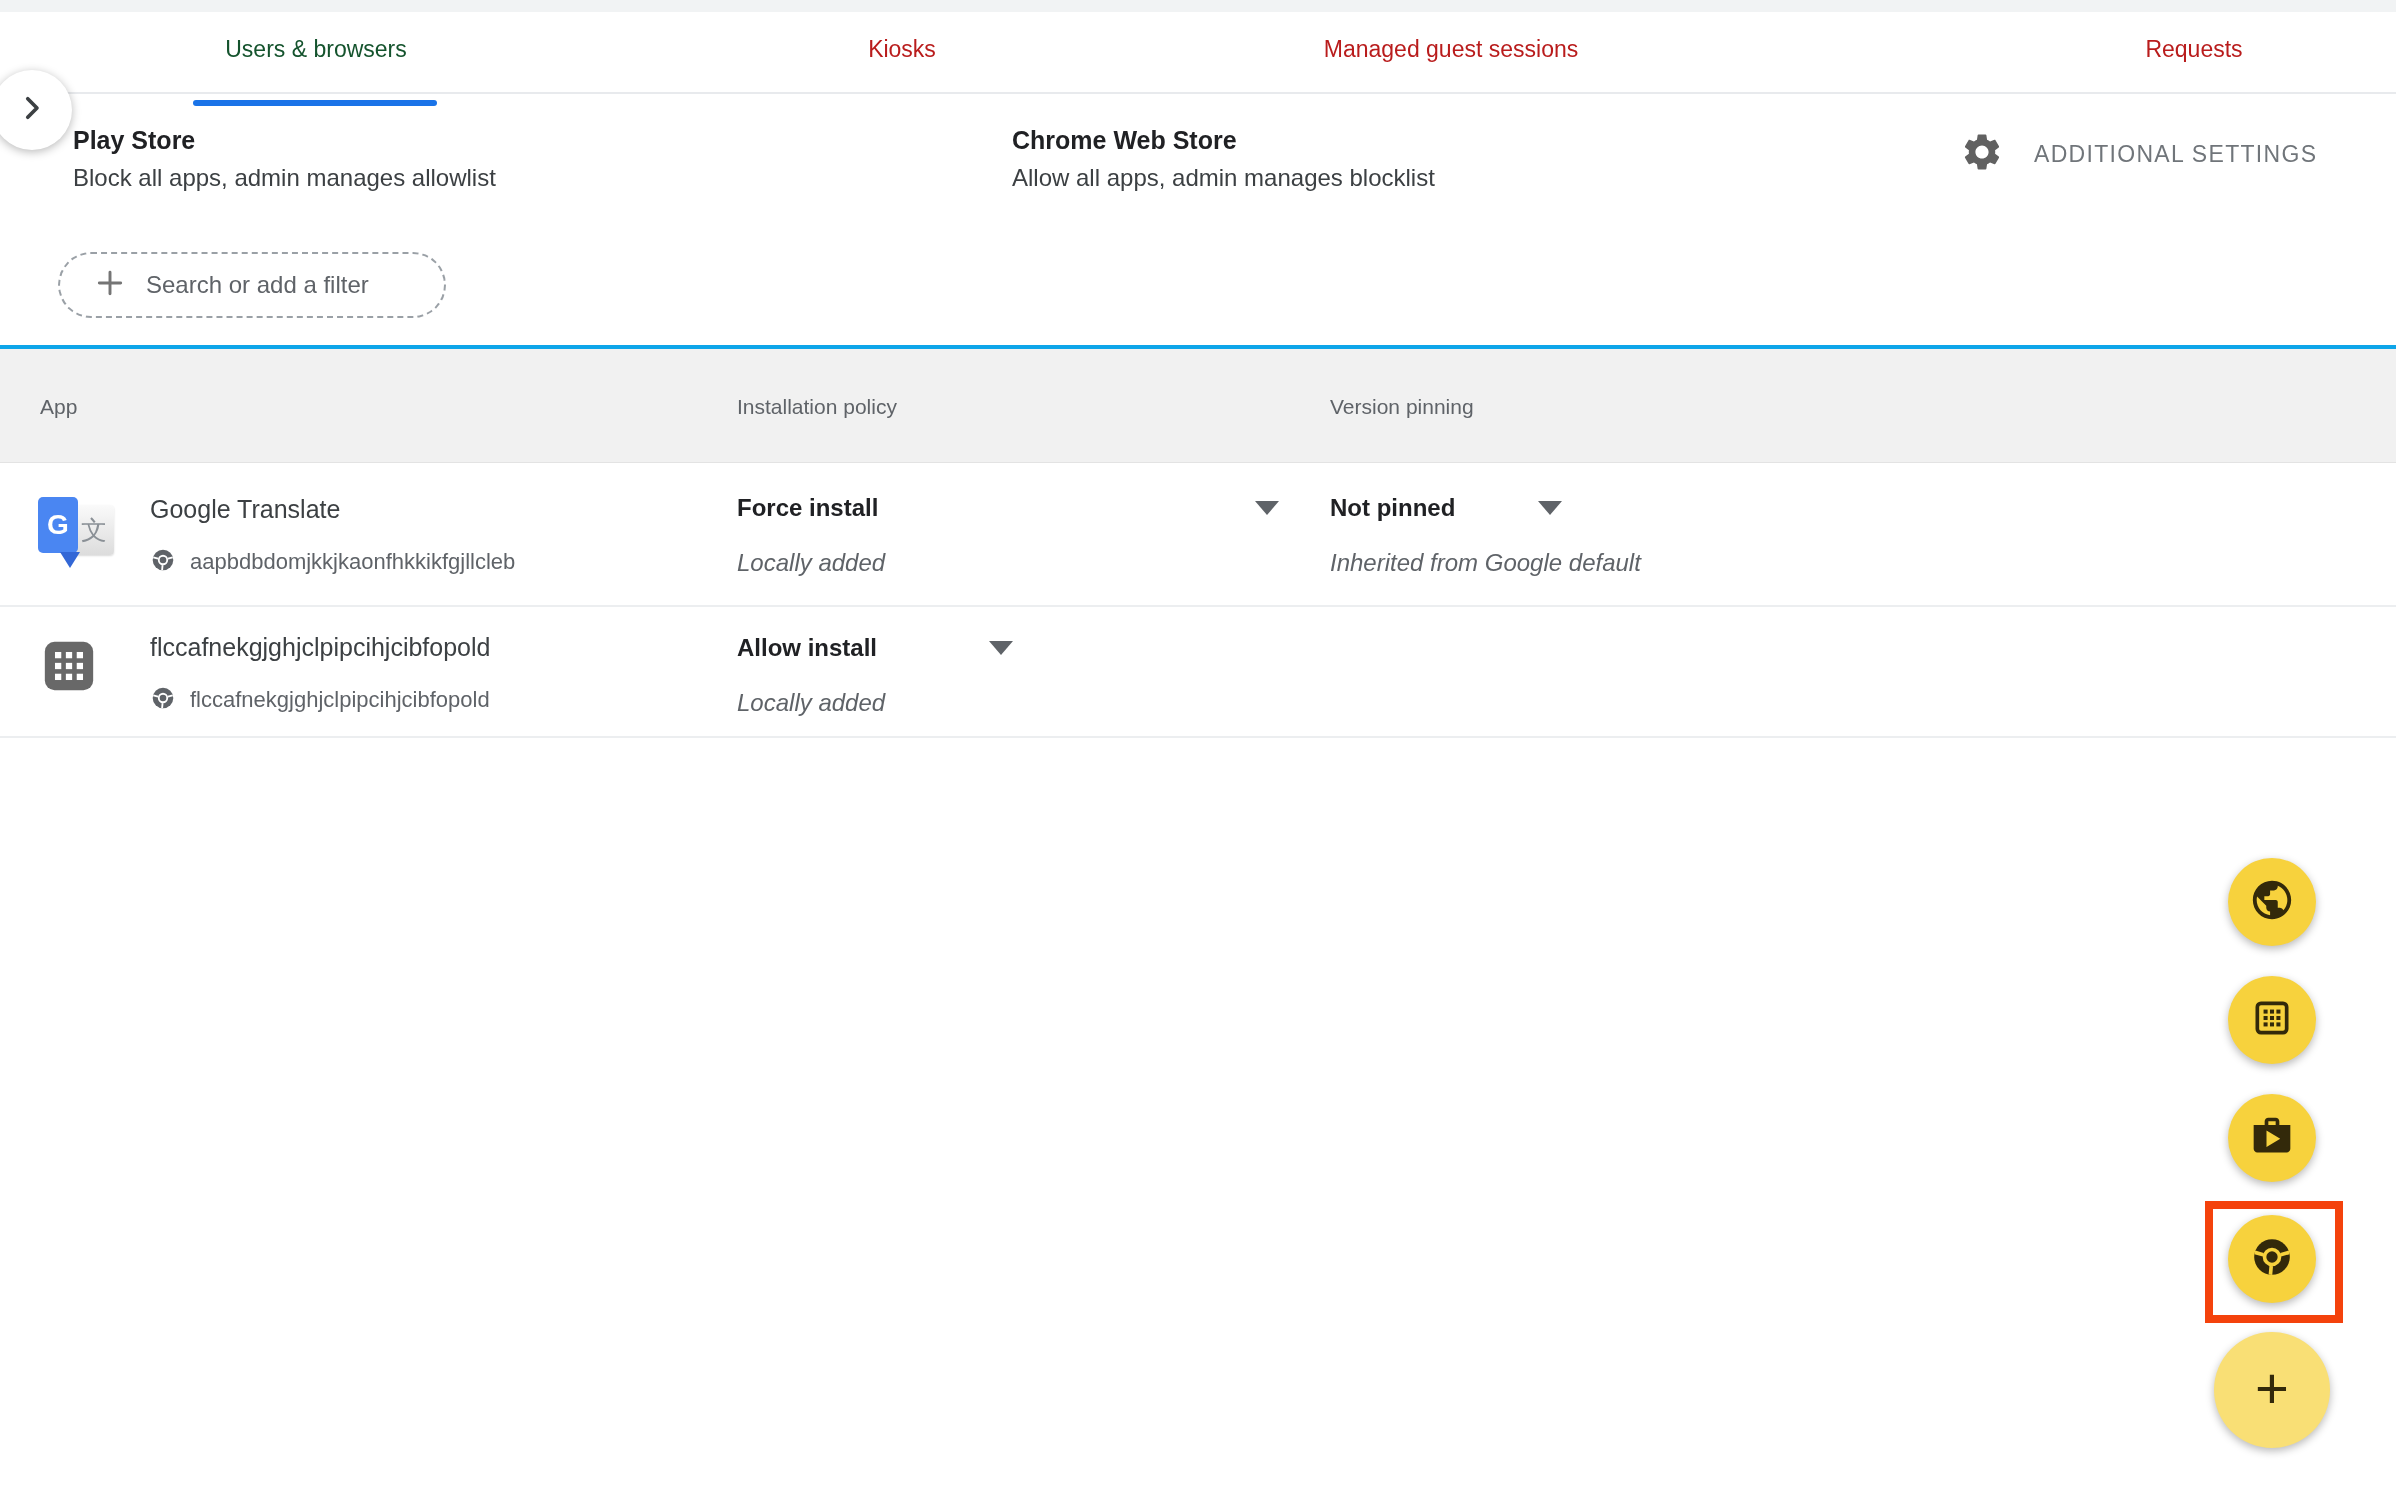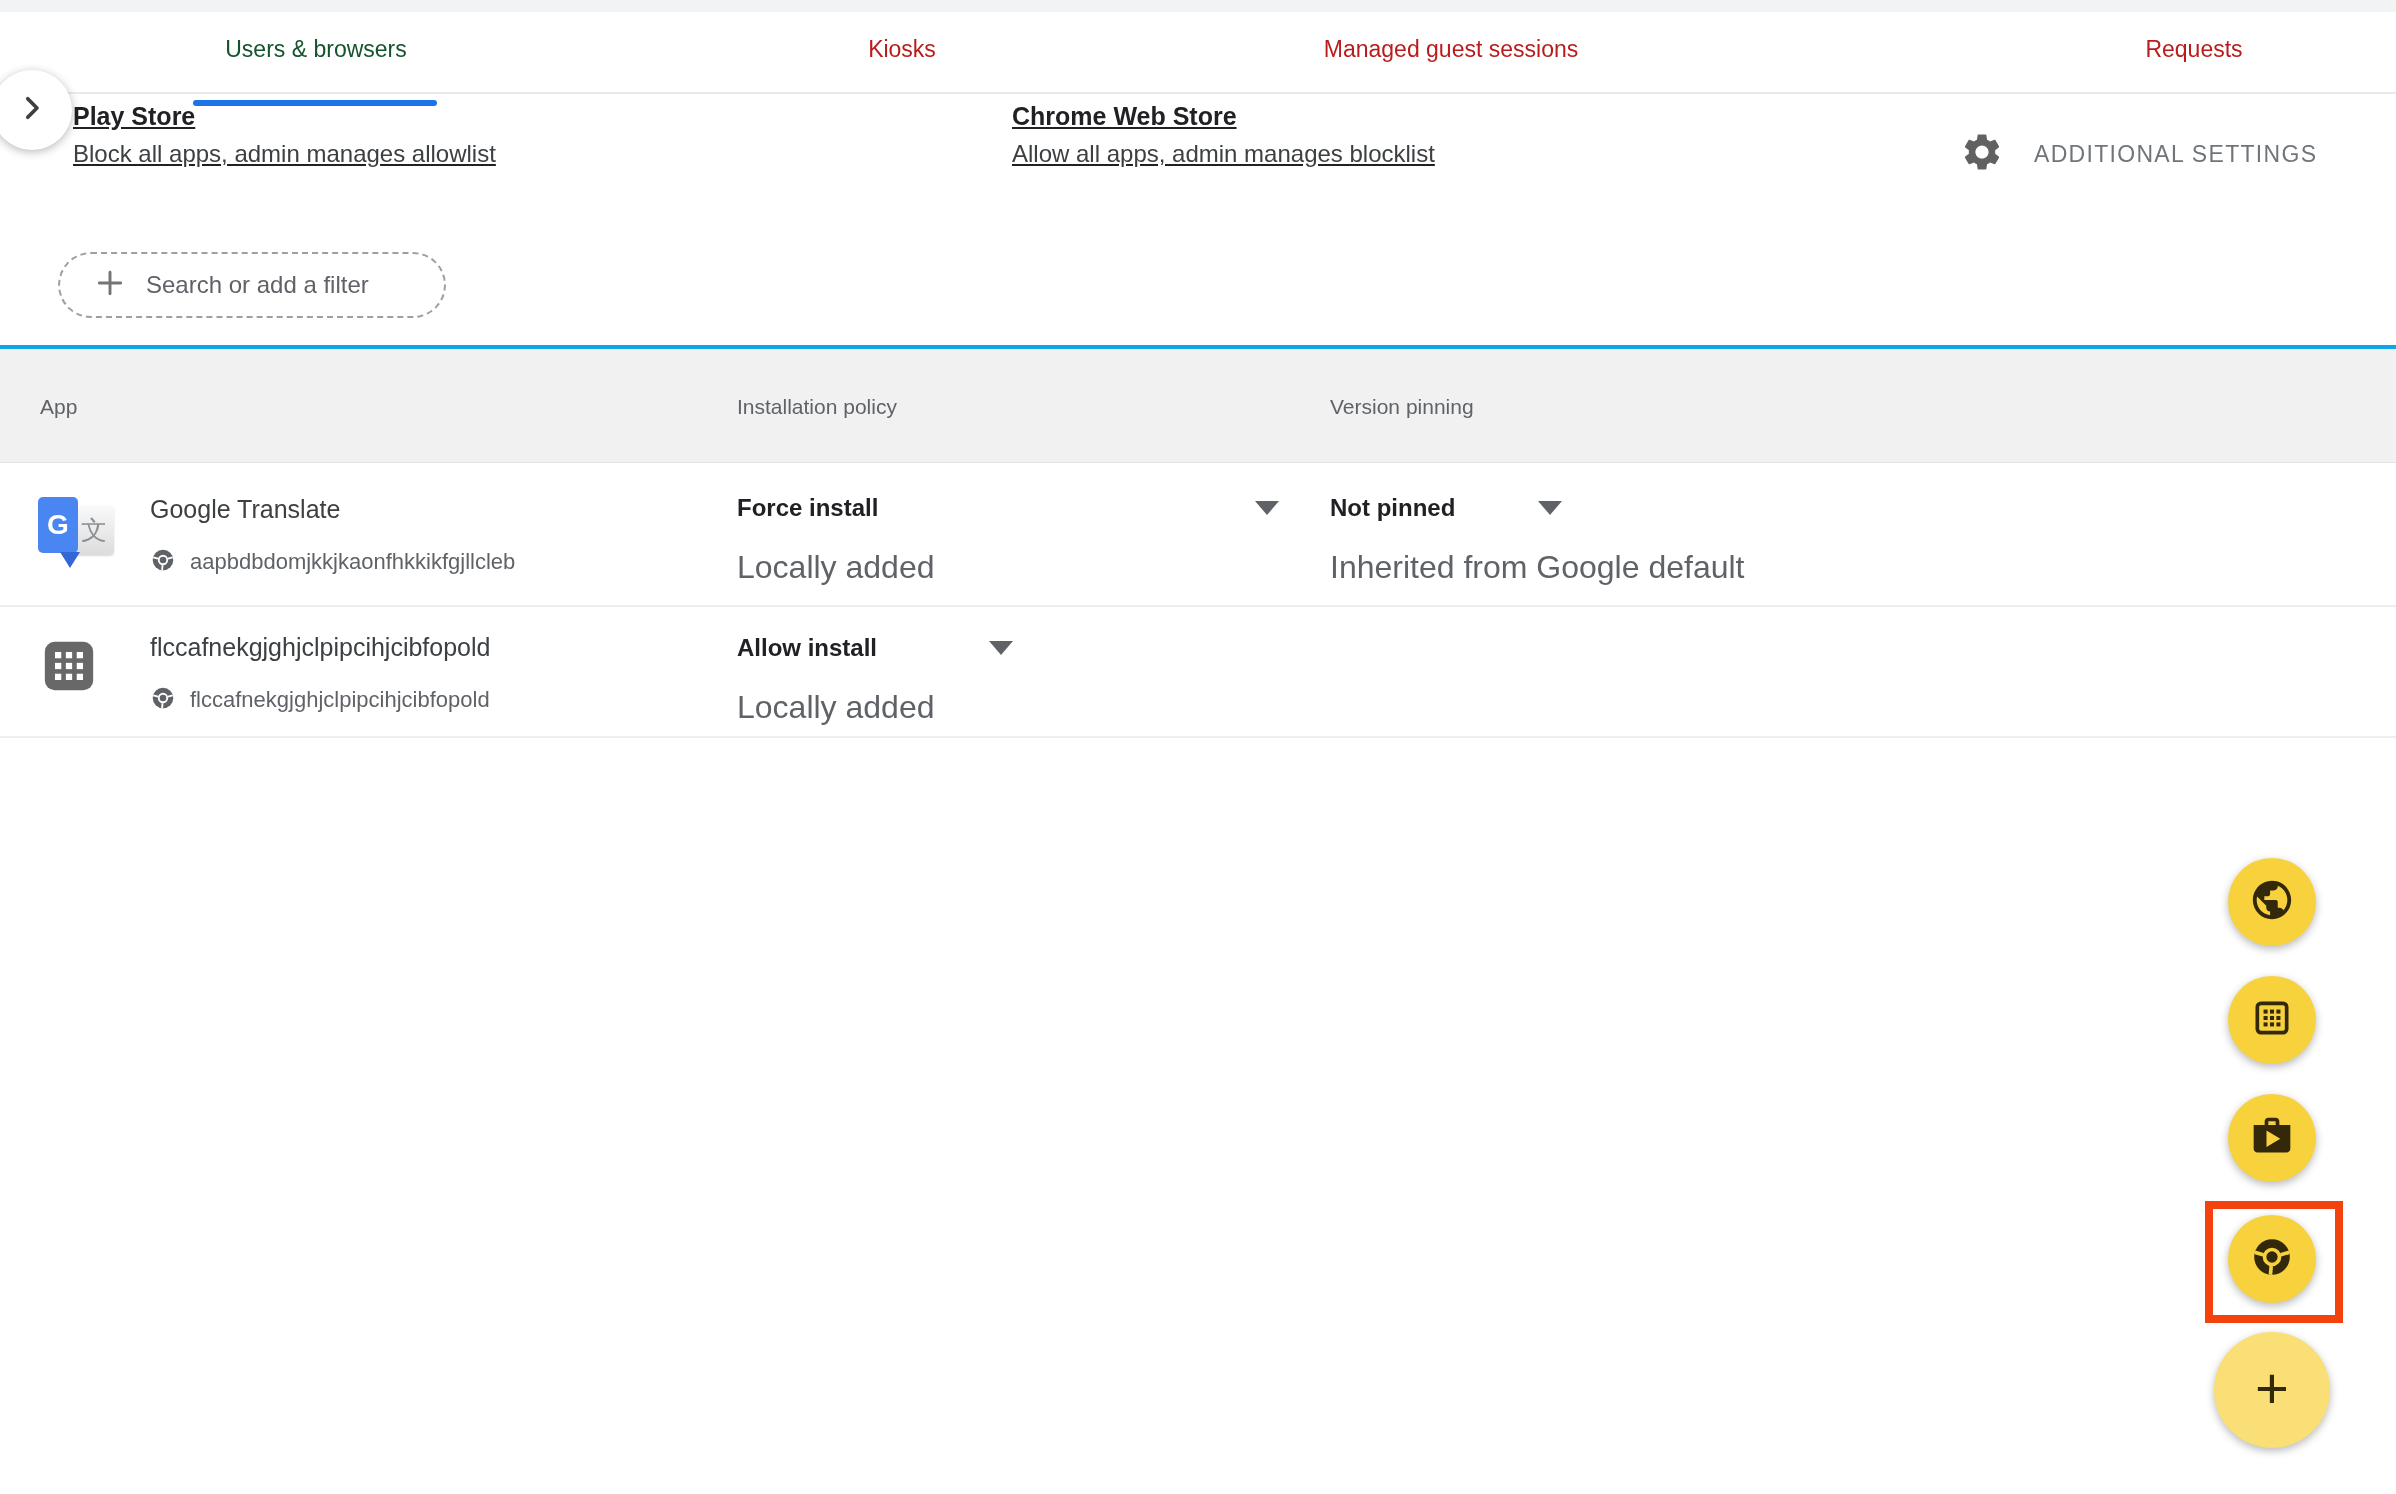--- a/index.html
+++ b/index.html
@@ -18,21 +18,21 @@
   .tabbar { position:absolute; left:0; top:12px; width:2396px; height:82px; background:#fff; border-bottom:2px solid #e8eaed; }
   .tab { position:absolute; top:24px; transform:translateX(-50%); font-size:23px; font-weight:500; color:#b91c1c; cursor:pointer; white-space:nowrap; }
   .tab.active { color:#14532d; }
   .tab-indicator { position:absolute; left:193px; top:88px; width:244px; height:6px; border-radius:3px; background:#1a73e8; }
 
   
   .side-toggle { position:absolute; left:-8px; top:70px; width:80px; height:80px; border-radius:50%;
     background:#fff; box-shadow:0 2px 10px rgba(0,0,0,.28); display:flex; align-items:center; justify-content:center; cursor:pointer; z-index:5; }
 
   
-  .store-block { position:absolute; top:98px;text-decoration:underline; }
+  .store-block { position:absolute; top:122px; }
   .store-title { font-size:25px; font-weight:700; color:#202124; line-height:36px; }
   .store-sub { font-size:24px; font-weight:400; color:#3c4043; line-height:40px; }
   .addl-settings { position:absolute; left:1960px; top:130px; display:flex; align-items:center; gap:30px; cursor:pointer; }
   .addl-settings .label { font-size:23px; font-weight:500; color:#70757a; letter-spacing:1.3px; white-space:nowrap; }
 
   
   .filter-pill { position:absolute; left:58px; top:252px; width:388px; height:66px; border:2px dashed #9aa0a6; border-radius:34px;
     display:flex; align-items:center; gap:20px; padding-left:34px; cursor:pointer; background:#fff; }
   .filter-pill .label { font-size:24px; color:#5f6368; }
 
@@ -55,21 +55,21 @@
   .cell-policy { position:absolute; left:737px; }
   .cell-pin { position:absolute; left:1330px; }
   .row1 .cell-policy, .row1 .cell-pin { top:28px; }
   .row2 .cell-policy { top:26px; }
   .sel { display:flex; align-items:center; justify-content:space-between; cursor:pointer; }
   .sel .sel-label { font-size:24px; font-weight:700; color:#202124; line-height:30px; }
   .sel.policy-wide { width:542px; }
   .sel.policy-narrow { width:276px; }
   .sel.pin-sel { width:232px; }
   .caret { width:0; height:0; border-left:12px solid transparent; border-right:12px solid transparent; border-top:14px solid #5f6368; }
-  .cell-sub { font-size:32px; color:#5f6368; margin-top:26px; }
+  .cell-sub { font-size:24px; color:#5f6368; margin-top:26px;font-style:italic; }
 
   
   .tr-icon { position:relative; width:74px; height:74px; }
   .tr-back { position:absolute; left:36px; top:10px; width:40px; height:50px; background:linear-gradient(#fafafa,#dcdcdc); border-radius:4px;
     display:flex; align-items:center; justify-content:center; font-size:26px; color:#8a9096; box-shadow:0 1px 2px rgba(0,0,0,.15); }
   .tr-front { position:absolute; left:0; top:2px; width:40px; height:56px; background:#4a86f2; border-radius:5px;
     display:flex; align-items:center; justify-content:center; color:#fff; font-size:28px; font-weight:700; }
   .tr-fold { position:absolute; left:22px; top:57px; width:0; height:0; border-left:10px solid transparent; border-right:10px solid transparent; border-top:16px solid #3367d6; }
 
   

